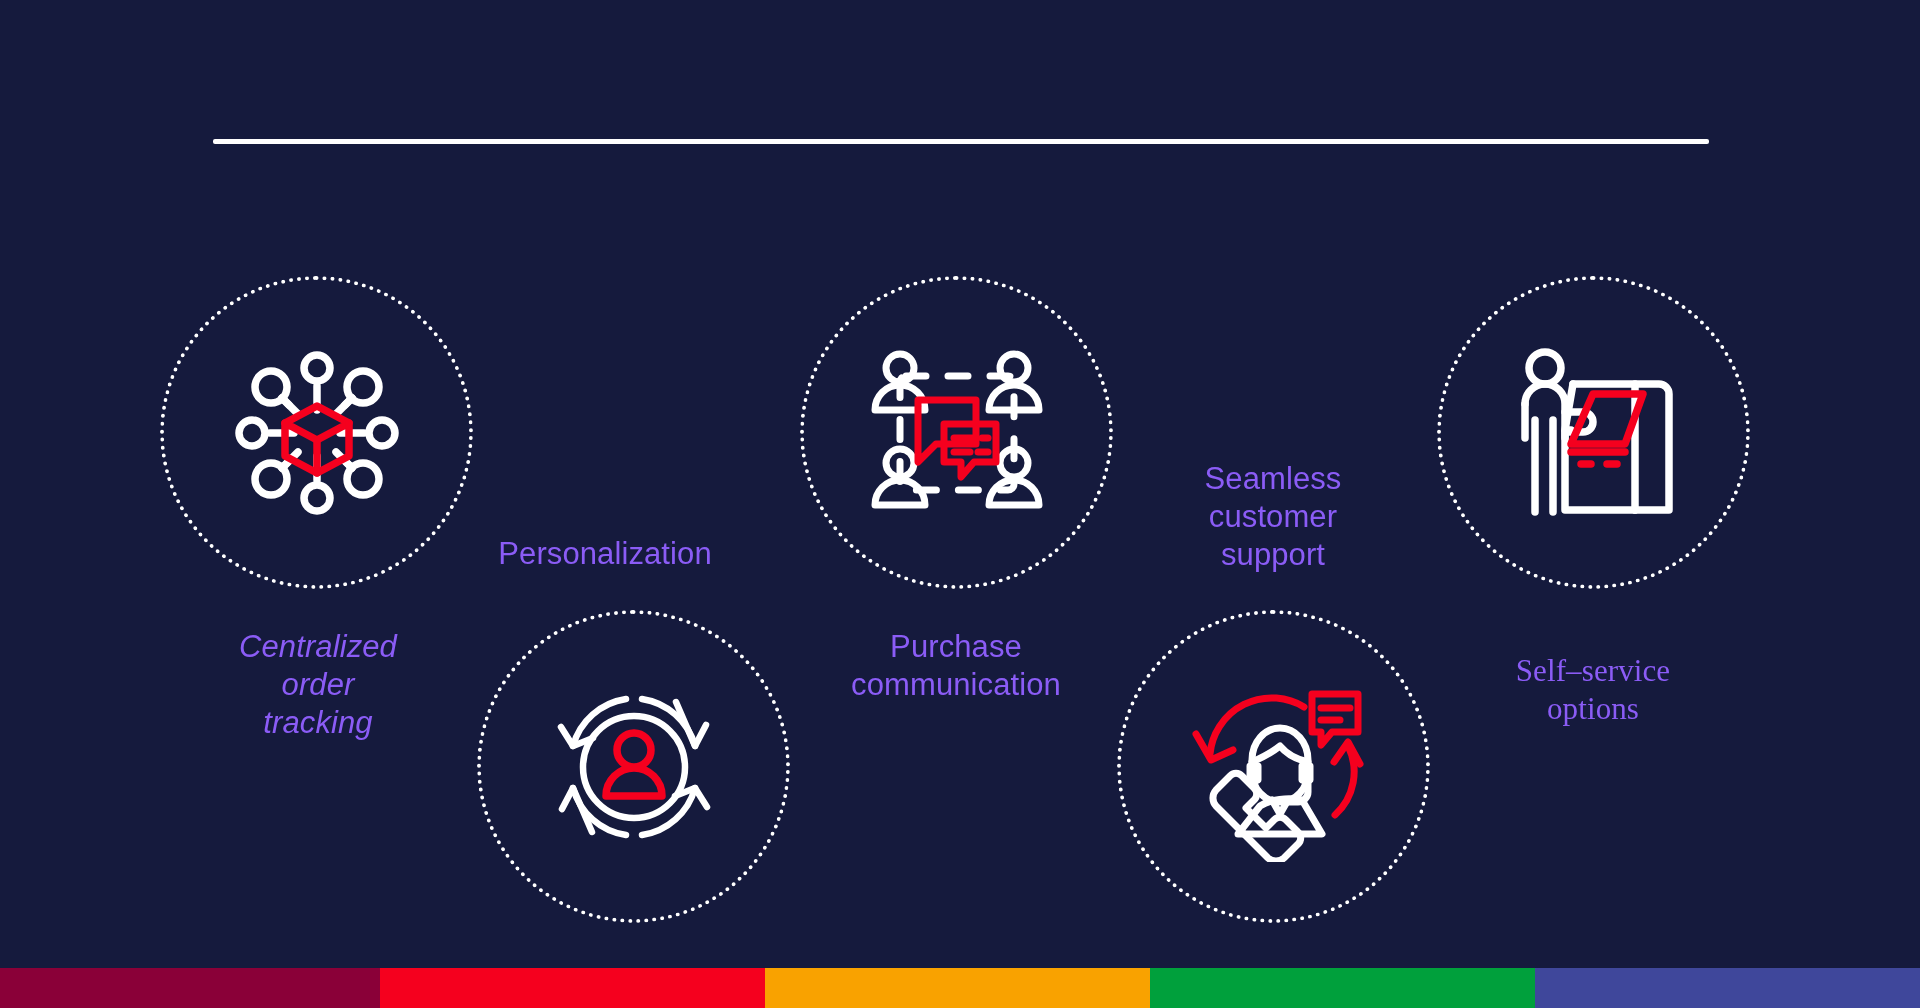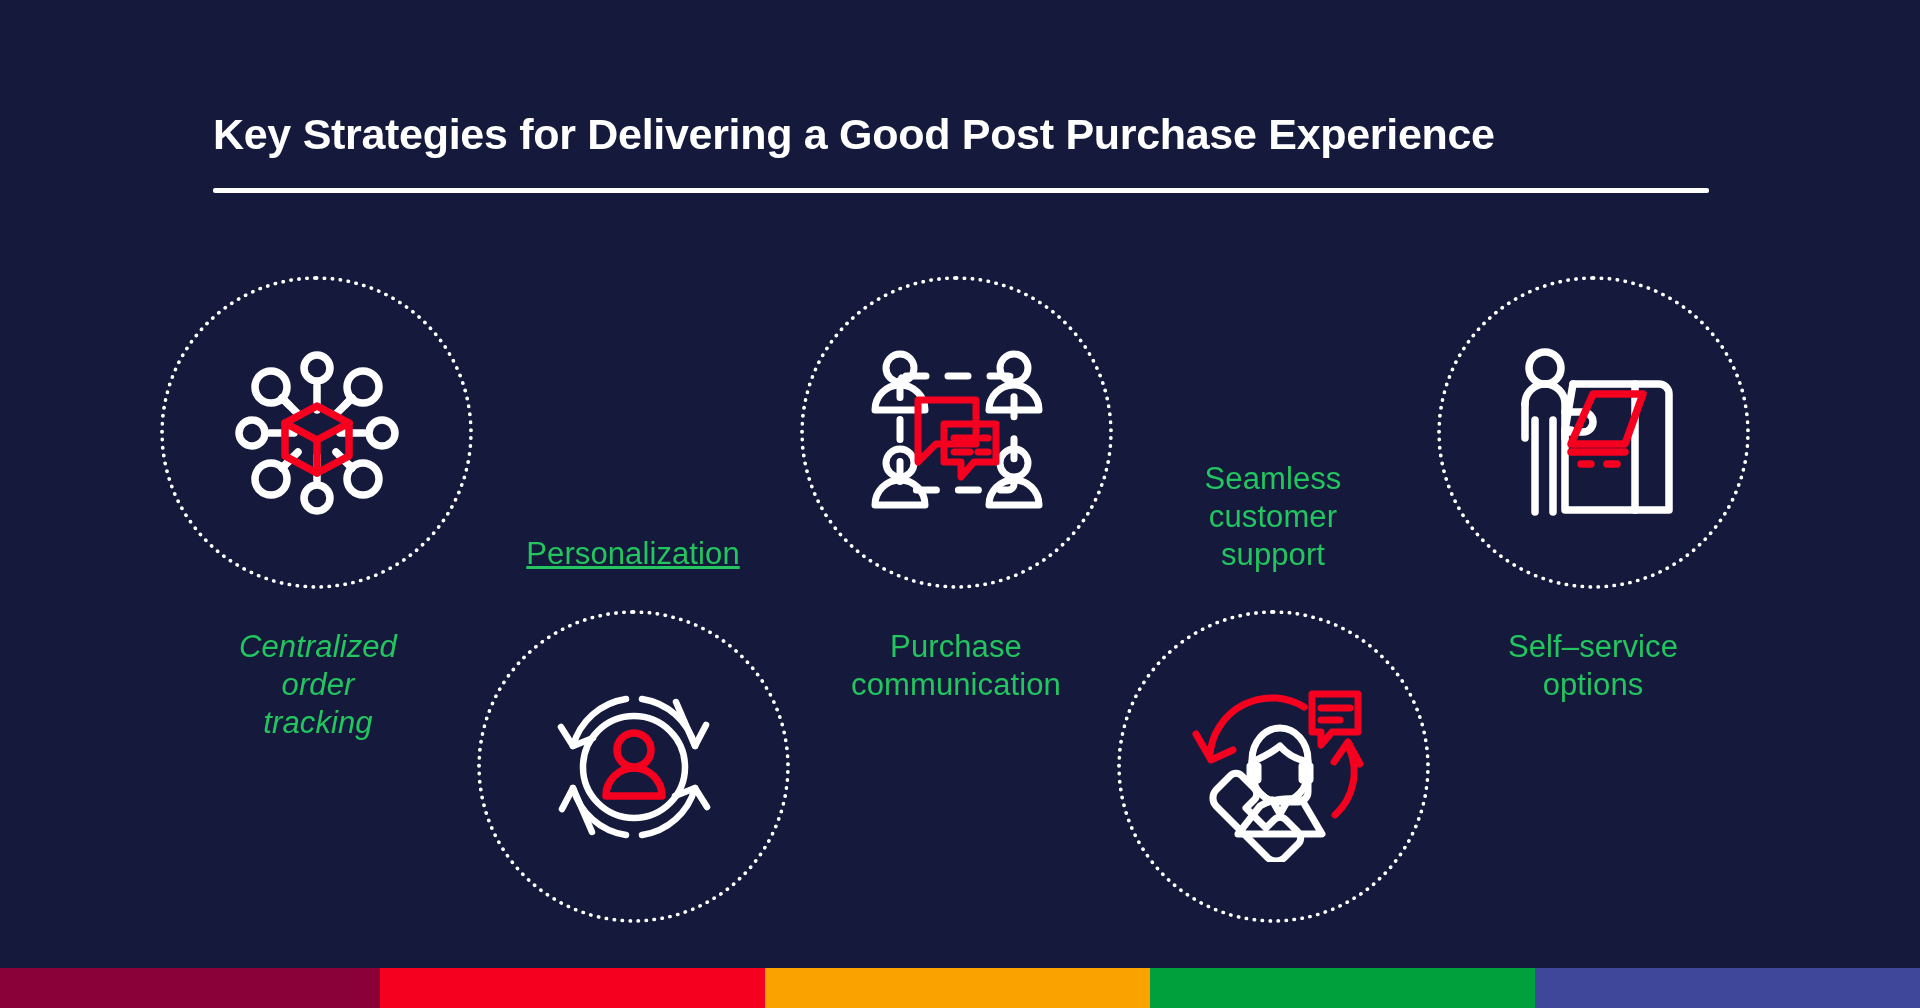--- a/index.html
+++ b/index.html
@@ -54,73 +54,72 @@
     border-radius: 50%;
     border: 4px dotted #ffffff;
     box-sizing: border-box;
   }
   .icon-art {
     position: absolute;
     display: block;
   }
   .item-label {
     position: absolute;
-    color: #22c55e;
+    color: #8b5cf6;
     font-family: "Liberation Sans", sans-serif;
     font-weight: 400;
     font-size: 31px;
     line-height: 1.22;
     text-align: center;
     white-space: pre-line;
     letter-spacing: 0.1px;
   }
 
   
   #item-tracking-circle { left: 160px; top: 276px; width: 313px; height: 313px; }
   #item-tracking-art    { left: 222px; top: 338px; width: 190px; height: 190px; }
   #item-tracking-label  { left: 163px;  top: 628px; width: 310px; font-style: italic; }
 
   
   #item-personalization-circle { left: 477px; top: 610px; width: 313px; height: 313px; }
   #item-personalization-art    { left: 543px; top: 676px; width: 182px; height: 182px; }
-  #item-personalization-label  { left: 478px; top: 535px; width: 310px; text-decoration: underline; }
+  #item-personalization-label  { left: 450px; top: 535px; width: 310px; }
 
   
   #item-proactive-circle { left: 800px; top: 276px; width: 313px; height: 313px; }
   #item-proactive-art    { left: 862px; top: 338px; width: 190px; height: 190px; }
   #item-proactive-label  { left: 801px; top: 628px; width: 310px; }
 
   
   #item-support-circle { left: 1117px; top: 610px; width: 313px; height: 313px; }
   #item-support-art    { left: 1180px; top: 672px; width: 190px; height: 190px; }
   #item-support-label  { left: 1118px; top: 460px; width: 310px; }
 
   
   #item-selfservice-circle { left: 1437px; top: 276px; width: 313px; height: 313px; }
   #item-selfservice-art    { left: 1501px; top: 340px; width: 186px; height: 186px; }
-  #item-selfservice-label  { left: 1438px; top: 628px; width: 310px; }
+  #item-selfservice-label  { left: 1438px; top: 652px; width: 310px; font-family: Liberation Serif, serif; }
 
   
   #color-bar {
     position: absolute;
     left: 0;
     bottom: 0;
     width: 1920px;
     height: 40px;
     display: flex;
   }
   #color-bar > span { display: block; height: 100%; }
 </style>
 </head>
 <body>
 
 <div id="slide" style="background: rgb(21, 26, 61);">
 
   <div id="title-block">
-    <div id="title-text">Key Strategies for Delivering a Good Post Purchase Experience</div>
     <div id="title-rule"></div>
   </div>
 
   <div class="item">
     <div class="icon-circle" id="item-tracking-circle"></div>
     <svg class="icon-art" id="item-tracking-art" viewBox="0 0 190 190">
       <g fill="none" stroke="#ffffff" stroke-width="7.5" stroke-linecap="round" stroke-linejoin="round">
 
         <line x1="95" y1="48" x2="95" y2="72"></line>
         <line x1="95" y1="118" x2="95" y2="142"></line>

